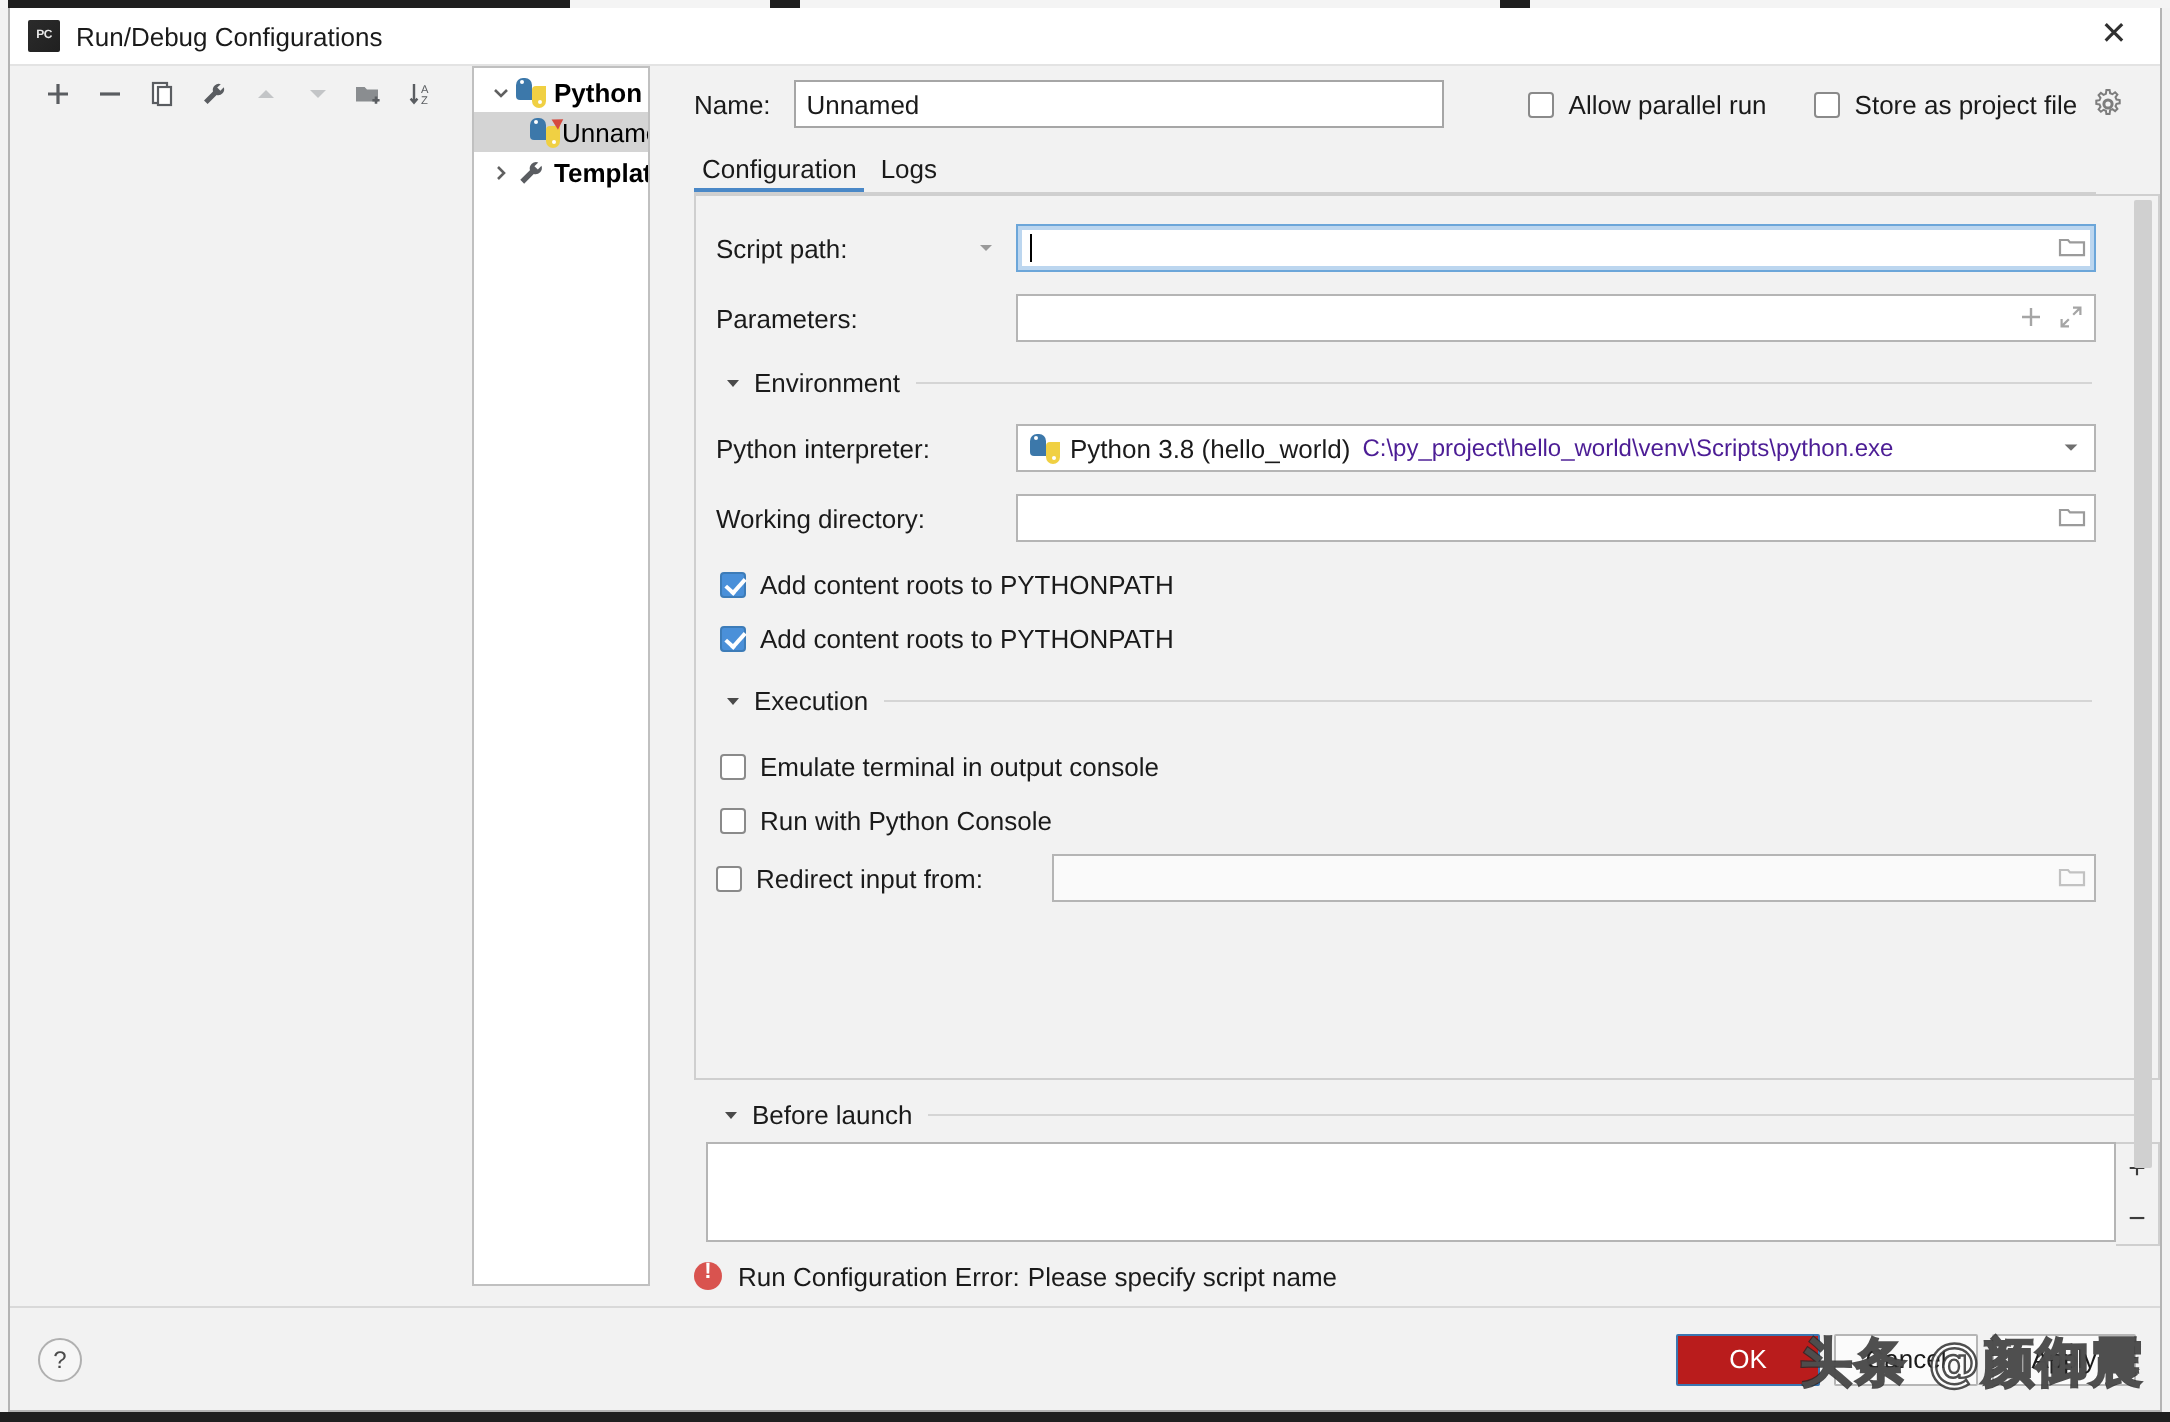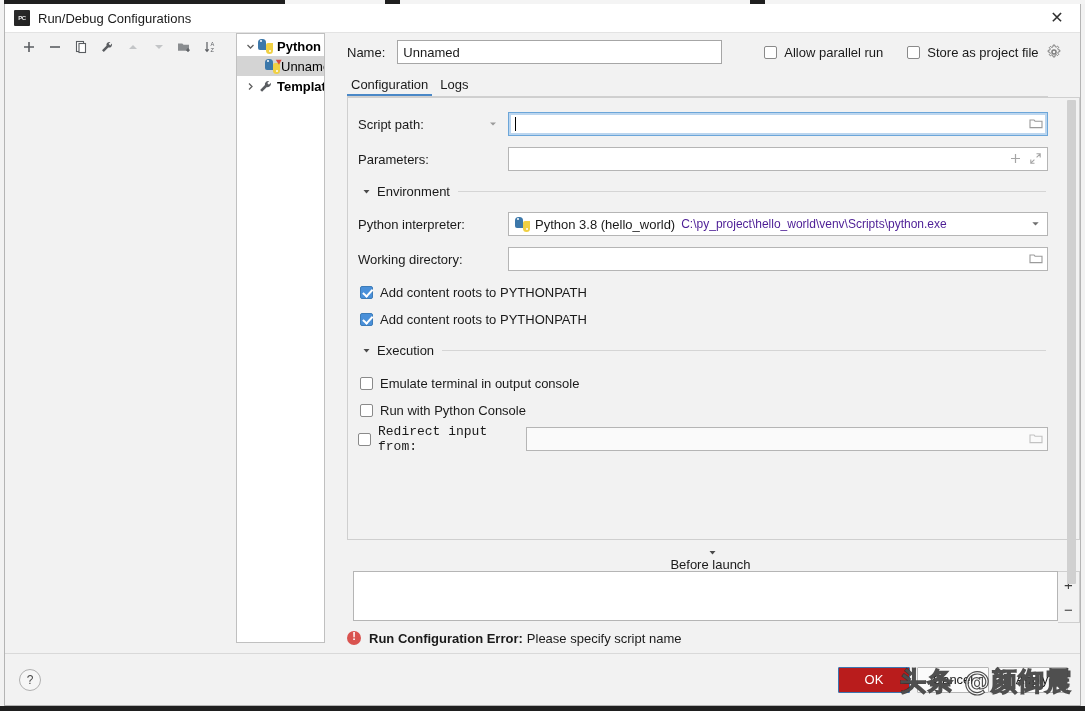--- a/index.html
+++ b/index.html
@@ -315,21 +315,21 @@
   .err-ic {
     width: 14px; height: 14px; border-radius: 50%;
     background: #d9534f; margin-right: 8px;
     position: relative; flex: none;
   }
   .err-ic::after {
     content: "!"; position: absolute; left: 0; right: 0; top: -1px;
     text-align: center; color: #fff; font-size: 11px; font-weight: bold;
     font-family: "Liberation Sans", sans-serif;
   }
-  .err-bold { font-size: 13px; font-weight: bold; color: #1a1a1a; }
+  .err-bold { font-size: 13px; font-weight: normal; color: #1a1a1a; }
   .err-txt { font-size: 13px; color: #1a1a1a; margin-left: 4px; }
 
   
   .footer {
     height: 52px; min-height: 52px;
     border-top: 1px solid #d9d9d9;
     display: flex; align-items: center;
     padding: 0 12px 0 14px;
     background: #f2f2f2;
     position: relative;
@@ -640,21 +640,21 @@
                 <span>Emulate terminal in output console</span>
               </span>
             </div>
             <div class="crow">
               <span class="chk-label">
                 <span class="cbox"></span>
                 <span>Run with Python Console</span>
               </span>
             </div>
 
-            <div class="frow" style="margin-top:3px;font-family:Liberation Mono, monospace;">
+            <div class="frow" style="margin-top:3px;">
               <span class="flabel" style="width:168px;min-width:168px;justify-content:flex-start;">
                 <span class="chk-label">
                   <span class="cbox"></span>
                   <span>Redirect input from:</span>
                 </span>
               </span>
               <span class="field flat">
                 <span class="field-txt"></span>
                 <span class="fld-icons">
                   <span class="ic">
@@ -667,21 +667,21 @@
             </div>
 
           </div>
 
           <div class="scroll-gutter">
             <div class="scroll-thumb"></div>
           </div>
         </div>
 
         <div class="bl-wrap">
-          <div class="section" style="margin:8px 0 5px 0;padding-left:12px;padding-right:10px;flex-direction:column;">
+          <div class="section" style="margin:8px 0 5px 0;padding-left:12px;padding-right:10px;">
             <span class="sec-arrow">
               <svg width="9" height="9" viewBox="0 0 9 9">
                   <path d="M1.5 3h6l-3 3.5z" fill="#4a4a4a"></path>
                 </svg>
             </span>
             <span class="sec-title">Before launch</span>
             <span class="sec-line"></span>
           </div>
           <div class="bl-box-row">
             <div class="bl-box"></div>

